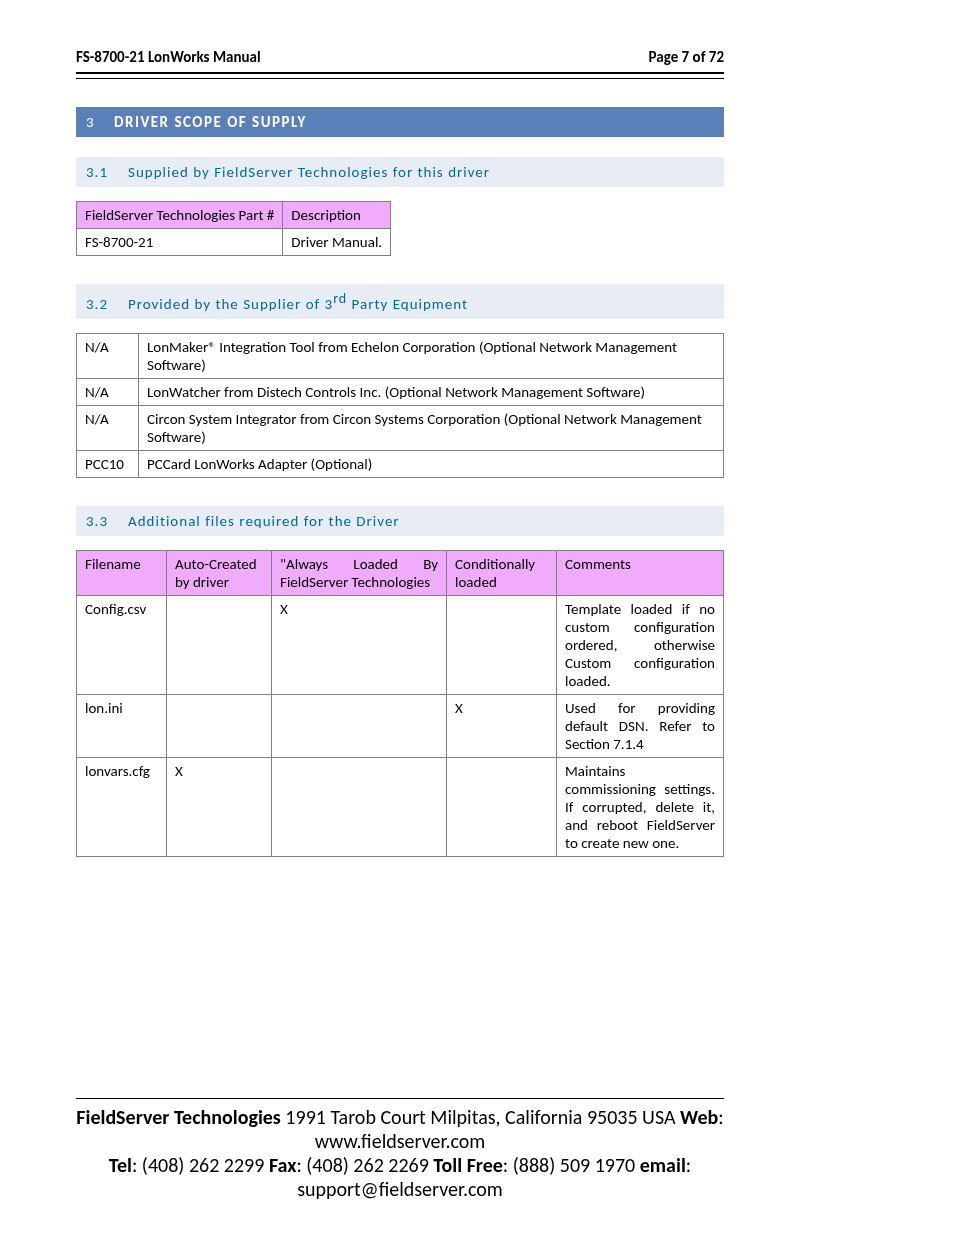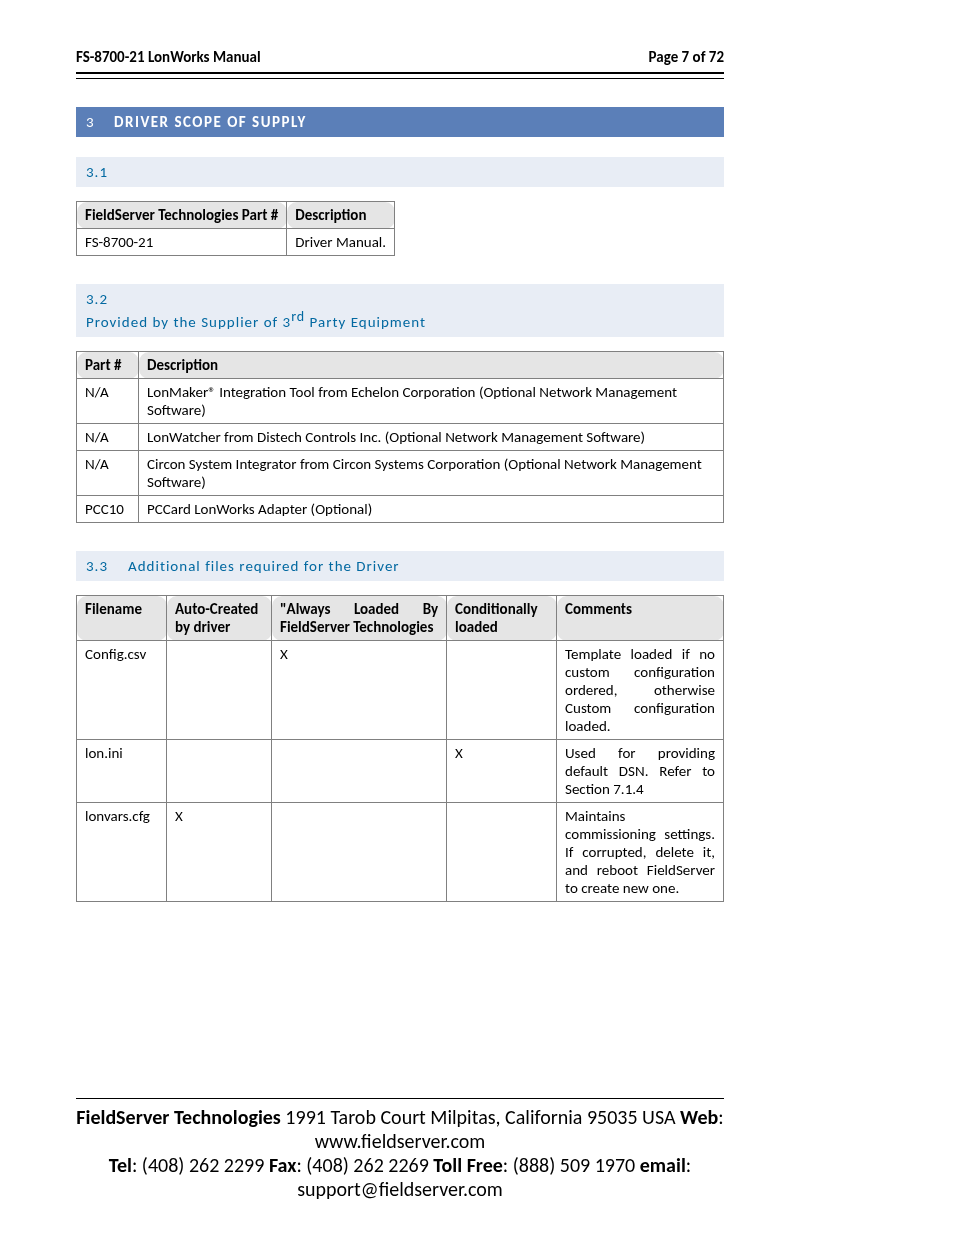--- a/index.html
+++ b/index.html
@@ -69,23 +69,22 @@
     font-size: 15px;
   }
   table.full { width: 100%; }
   th, td {
     border: 1px solid #808080;
     padding: 4px 8px;
     text-align: left;
     vertical-align: top;
   }
   th {
-    background: #e5e5e5;
-    font-weight: bold;
-    border-radius: 10px;
+    background: #f0abfc;
+    font-weight: normal;
   }
   .justify { text-align: justify; }
   sup.ord { font-size: 14px; vertical-align: super; }
   .footer {
     position: absolute;
     left: 76px;
     right: 76px;
     bottom: 34px;
     text-align: center;
     font-size: 20px;
@@ -107,50 +106,47 @@
   </div>
   <div class="header-rule2"></div>
 
   <div class="section-bar">
     <span class="section-num">3</span>
     <span class="section-title">DRIVER SCOPE OF SUPPLY</span>
   </div>
 
   <div class="subsection">
     <span class="sub-num">3.1</span>
+    <span>Supplied by FieldServer Technologies for this driver</span>
   </div>
   <table>
     <tbody>
         <tr>
       <th>FieldServer Technologies Part #</th>
       <th>Description</th>
     </tr>
     <tr>
       <td>FS-8700-21</td>
       <td>Driver Manual.</td>
     </tr>
   </tbody>
     </table>
 
-  <div class="subsection" style="margin-top:28px;flex-direction:column;">
+  <div class="subsection" style="margin-top:28px;">
     <span class="sub-num">3.2</span>
     <span>
       <span>Provided by the Supplier of 3</span><sup class="ord">rd</sup><span> Party Equipment</span>
     </span>
   </div>
   <table class="full">
     <colgroup>
         <col style="width:62px">
         <col>
       </colgroup>
     <tbody>
-        <tr>
-      <th>Part #</th>
-      <th>Description</th>
-    </tr>
     <tr>
       <td>N/A</td>
       <td>LonMaker® Integration Tool from Echelon Corporation (Optional Network Management Software)</td>
     </tr>
     <tr>
       <td>N/A</td>
       <td>LonWatcher from Distech Controls Inc. (Optional Network Management Software)</td>
     </tr>
     <tr>
       <td>N/A</td>

